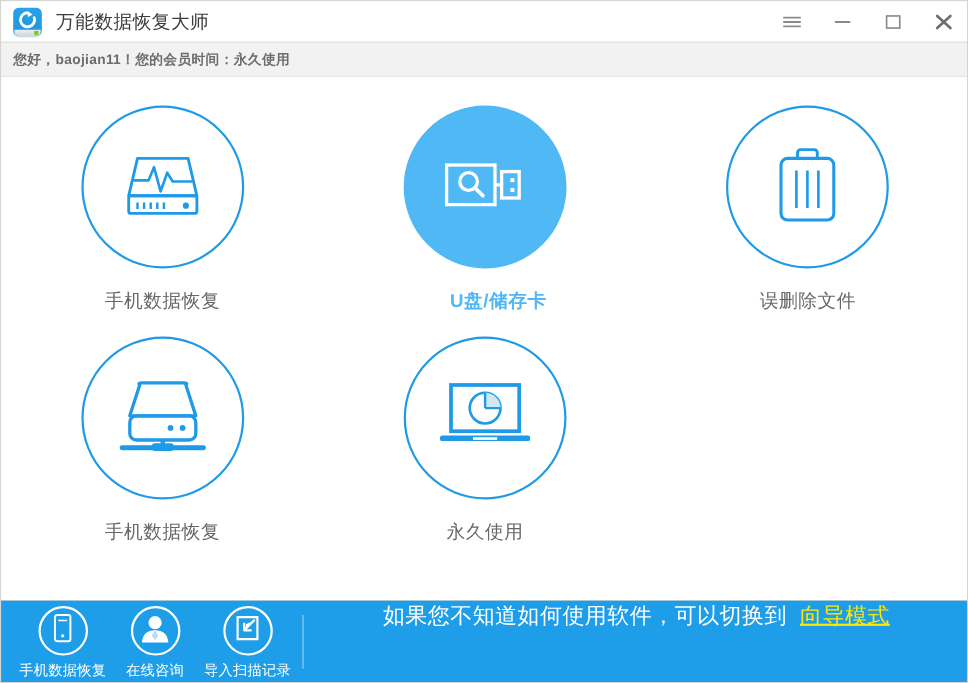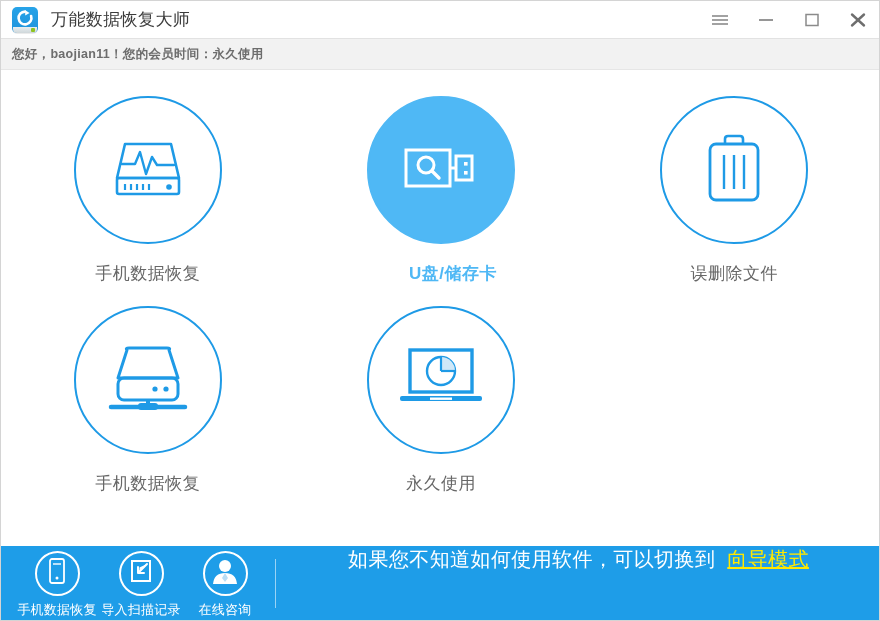--- a/index.html
+++ b/index.html
@@ -373,41 +373,41 @@
               <circle cx="11" cy="21" r="1.5" fill="#ffffff"></circle>
             </svg>
           </span>
         </div>
         <div class="quick-label">手机数据恢复</div>
       </div>
 
       <div class="quick">
         <div class="quick-circle">
           <span>
+            <svg width="30" height="30" viewBox="0 0 30 30">
+              <circle cx="15" cy="10" r="6" fill="#ffffff"></circle>
+              <path d="M3 28 Q4 17 15 17 Q26 17 27 28 Z" fill="#ffffff"></path>
+              <path d="M15 17 L12 22 L15 26 L18 22 Z" fill="#b9ddf5"></path>
+            </svg>
+          </span>
+        </div>
+        <div class="quick-label">在线咨询</div>
+      </div>
+
+      <div class="quick">
+        <div class="quick-circle">
+          <span>
             <svg width="26" height="26" viewBox="0 0 26 26">
               <path d="M4 3 L22 3 L22 23 L4 23 Z" fill="none" stroke="#ffffff" stroke-width="2"></path>
               <path d="M19 6 L10 15 M10 15 L10 9 M10 15 L16 15" fill="none" stroke="#ffffff" stroke-width="2" stroke-linecap="round" stroke-linejoin="round"></path>
               <path d="M19 6 L11.5 13.5 L11.5 9.5 Z" fill="#ffffff"></path>
             </svg>
           </span>
         </div>
         <div class="quick-label">导入扫描记录</div>
-      </div>
-
-      <div class="quick">
-        <div class="quick-circle">
-          <span>
-            <svg width="30" height="30" viewBox="0 0 30 30">
-              <circle cx="15" cy="10" r="6" fill="#ffffff"></circle>
-              <path d="M3 28 Q4 17 15 17 Q26 17 27 28 Z" fill="#ffffff"></path>
-              <path d="M15 17 L12 22 L15 26 L18 22 Z" fill="#b9ddf5"></path>
-            </svg>
-          </span>
-        </div>
-        <div class="quick-label">在线咨询</div>
       </div>
 
     </div>
 
     <div class="bar-divider"></div>
 
     <div class="hint">
       <span>如果您不知道如何使用软件，可以切换到</span>
       <a>向导模式</a>
     </div>

